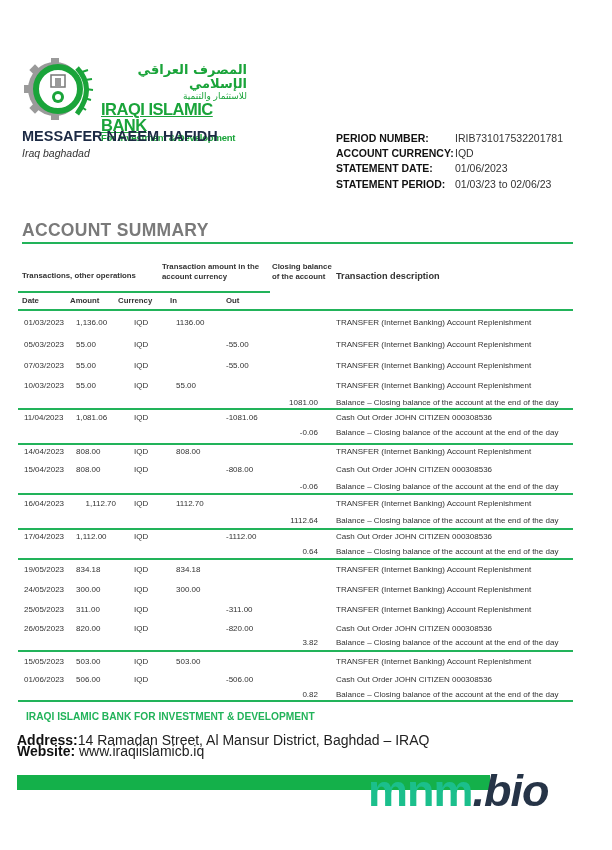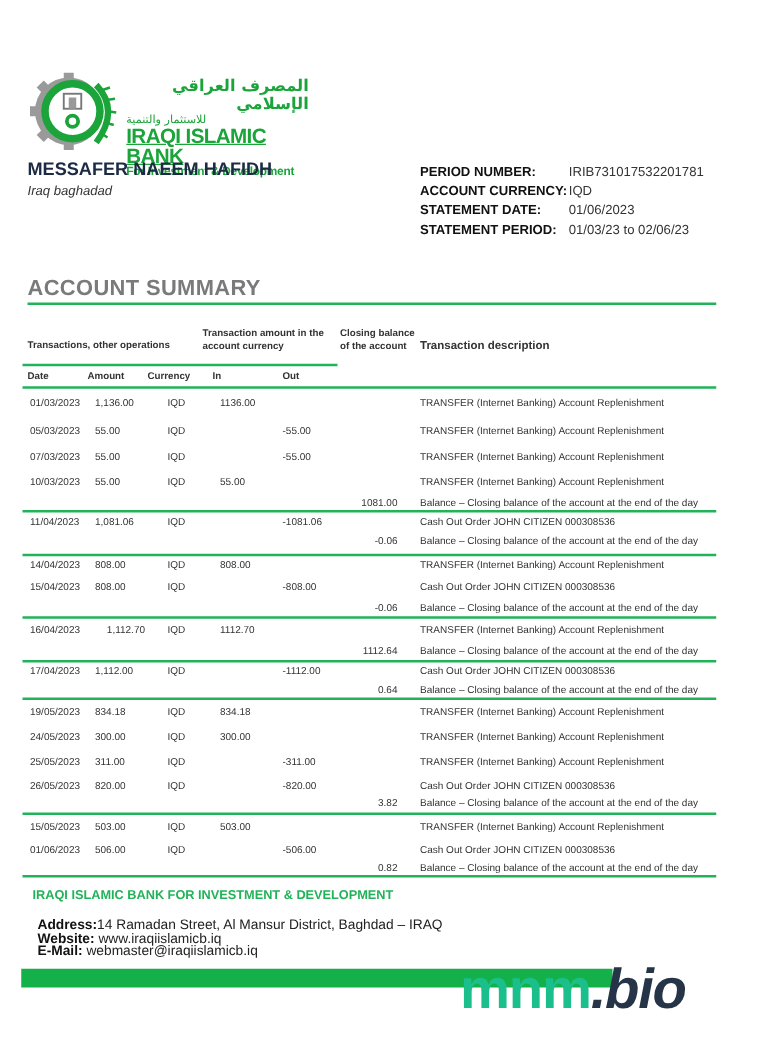--- a/index.html
+++ b/index.html
@@ -2,40 +2,40 @@
 <html><head>
 <meta charset="utf-8">
 <style>
   html,body{margin:0;padding:0;background:#fff;}
   body{width:612px;height:850px;position:relative;overflow:hidden;font-family:"Liberation Sans",sans-serif;color:#333;}
   .abs{position:absolute;}
   
   .logo-emblem{left:22px;top:58px;width:76px;height:62px;}
   .logo-text{left:101px;top:63px;width:150px;}
   .logo-arabic{font-family:"DejaVu Sans",sans-serif;font-weight:bold;color:#1aa43a;font-size:13px;line-height:14px;direction:rtl;text-align:right;width:146px;letter-spacing:-1px;}
-  .logo-arabic2{font-family:"DejaVu Sans",sans-serif;color:#1aa43a;font-size:9px;line-height:10px;direction:rtl;text-align:left;width:146px;letter-spacing:-1px;}
+  .logo-arabic2{font-family:"DejaVu Sans",sans-serif;color:#1aa43a;font-size:9px;line-height:10px;direction:rtl;text-align:right;width:146px;letter-spacing:-1px;}
   .logo-en{font-weight:bold;color:#1aa43a;font-size:16.5px;line-height:16px;letter-spacing:-0.5px;text-decoration:underline;text-decoration-thickness:1px;}
   .logo-en-sub{font-weight:bold;color:#1aa43a;font-size:9.5px;line-height:10px;letter-spacing:-0.2px;}
   
   .cust-name{left:22px;top:128px;font-size:14.5px;font-weight:bold;color:#1c2a44;}
   .cust-addr{left:22px;top:147px;font-size:10.5px;color:#333;font-style:italic;}
   
   .acct{left:336px;top:131px;font-size:10.5px;line-height:15.2px;}
   .acct .row{display:flex;}
   .acct .lbl{font-weight:bold;color:#111;width:119px;}
   .acct .val{color:#333;}
   .acct .row.cur .lbl{width:119px;}
   
   .summary-title{left:22px;top:220px;font-size:17.5px;font-weight:bold;color:#7a7a7a;letter-spacing:0.3px;}
   .rule{background:#22b35a;height:2px;}
   .hdr{font-size:7.8px;font-weight:bold;color:#333;text-align:left;line-height:10px;}
   .cell{font-size:8px;color:#333;white-space:nowrap;line-height:10px;}
   .desc{font-size:8px;color:#333;white-space:nowrap;line-height:10px;}
   .footer-bank{left:26px;top:711px;font-size:10.2px;font-weight:bold;color:#22b35a;}
-  .footer-lines{left:30px;top:735px;font-size:11px;line-height:10.5px;color:#222;}
+  .footer-lines{left:17px;top:735px;font-size:14px;line-height:10.5px;color:#222;}
   .footer-lines b{color:#111;}
   .footer-bar{left:17px;top:775px;width:473px;height:15px;background:#14b04a;}
   .watermark{left:368px;top:766px;font-size:45px;font-weight:bold;letter-spacing:-1px;line-height:50px;}
   .wm-a{color:#1bbf8c;}
   .wm-b{color:#263447;font-style:italic;}
 </style>
 </head>
 <body>
 
 <div class="abs logo-emblem">
@@ -310,16 +310,15 @@
       <div class="abs cell" style="left: 268px; top: 690px; width: 50px; text-align: right;">0.82</div>
       <div class="abs desc" style="left: 336px; top: 690px; width: 240px; text-align: left;">Balance – Closing balance of the account at the end of the day</div>
     </div>
   </div>
 
 <div class="abs rule" style="left:18px;top:700px;width:555px;height:2px;"></div>
 <div class="abs footer-bank">IRAQI ISLAMIC BANK FOR INVESTMENT &amp; DEVELOPMENT</div>
 <div class="abs footer-lines">
   <div><b>Address:</b><span>14 Ramadan Street, Al Mansur District, Baghdad – IRAQ</span></div>
   <div><b>Website:</b> <span>www.iraqiislamicb.iq</span></div>
-  <div><b>E-Mail:</b> <span>webmaster@iraqiislamicb.iq</span></div>
 </div>
 <div class="abs footer-bar"></div>
 <div class="abs watermark"><span class="wm-a">mnm</span><span class="wm-b">.bio</span></div>
 
 </body></html>

